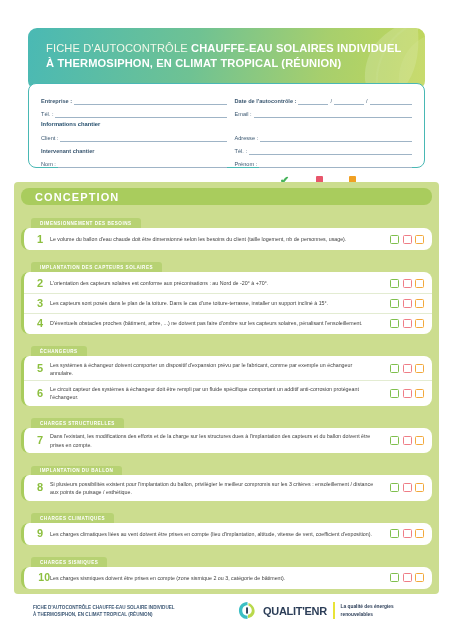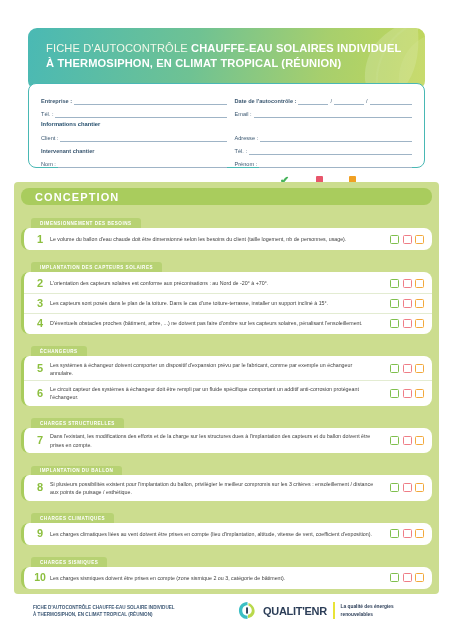--- a/index.html
+++ b/index.html
@@ -167,21 +167,21 @@
   .qrow + .qrow { border-top: .7px solid #e3ecd2; }
 
   .qnum {
     flex: 0 0 20px;
     text-align: center;
     color: #8cbf3f;
     font-size: 11px;
     font-weight: bold;
     line-height: 1;
   }
-  .qnum.wide { font-size: 10.5px; }
+  .qnum.wide { font-size: 10.5px; text-align: right; }
 
   .qtext {
     flex: 1 1 auto;
     font-size: 5.3px;
     line-height: 1.55;
     color: #3d3d3d;
     padding-right: 8px;
   }
 
   .qboxes { flex: 0 0 42px; display: flex; gap: 3.5px; justify-content: flex-end; }

